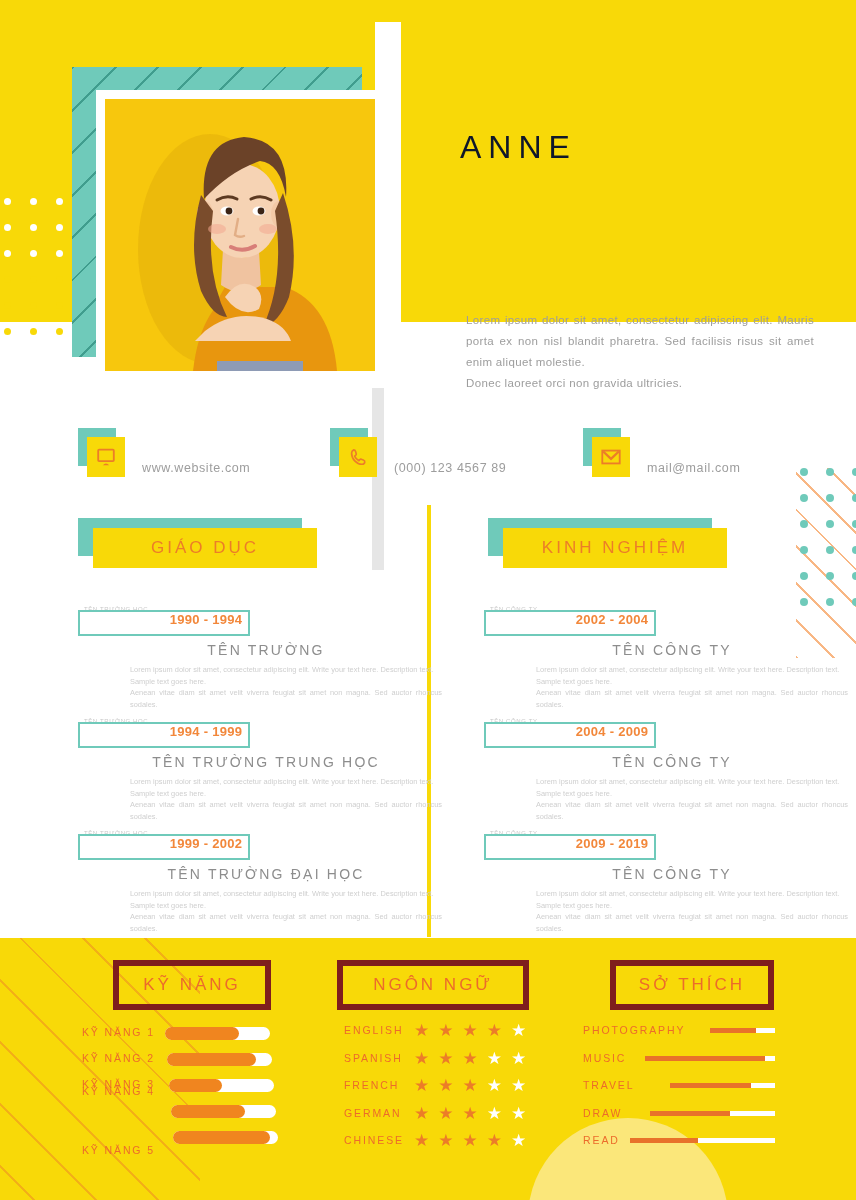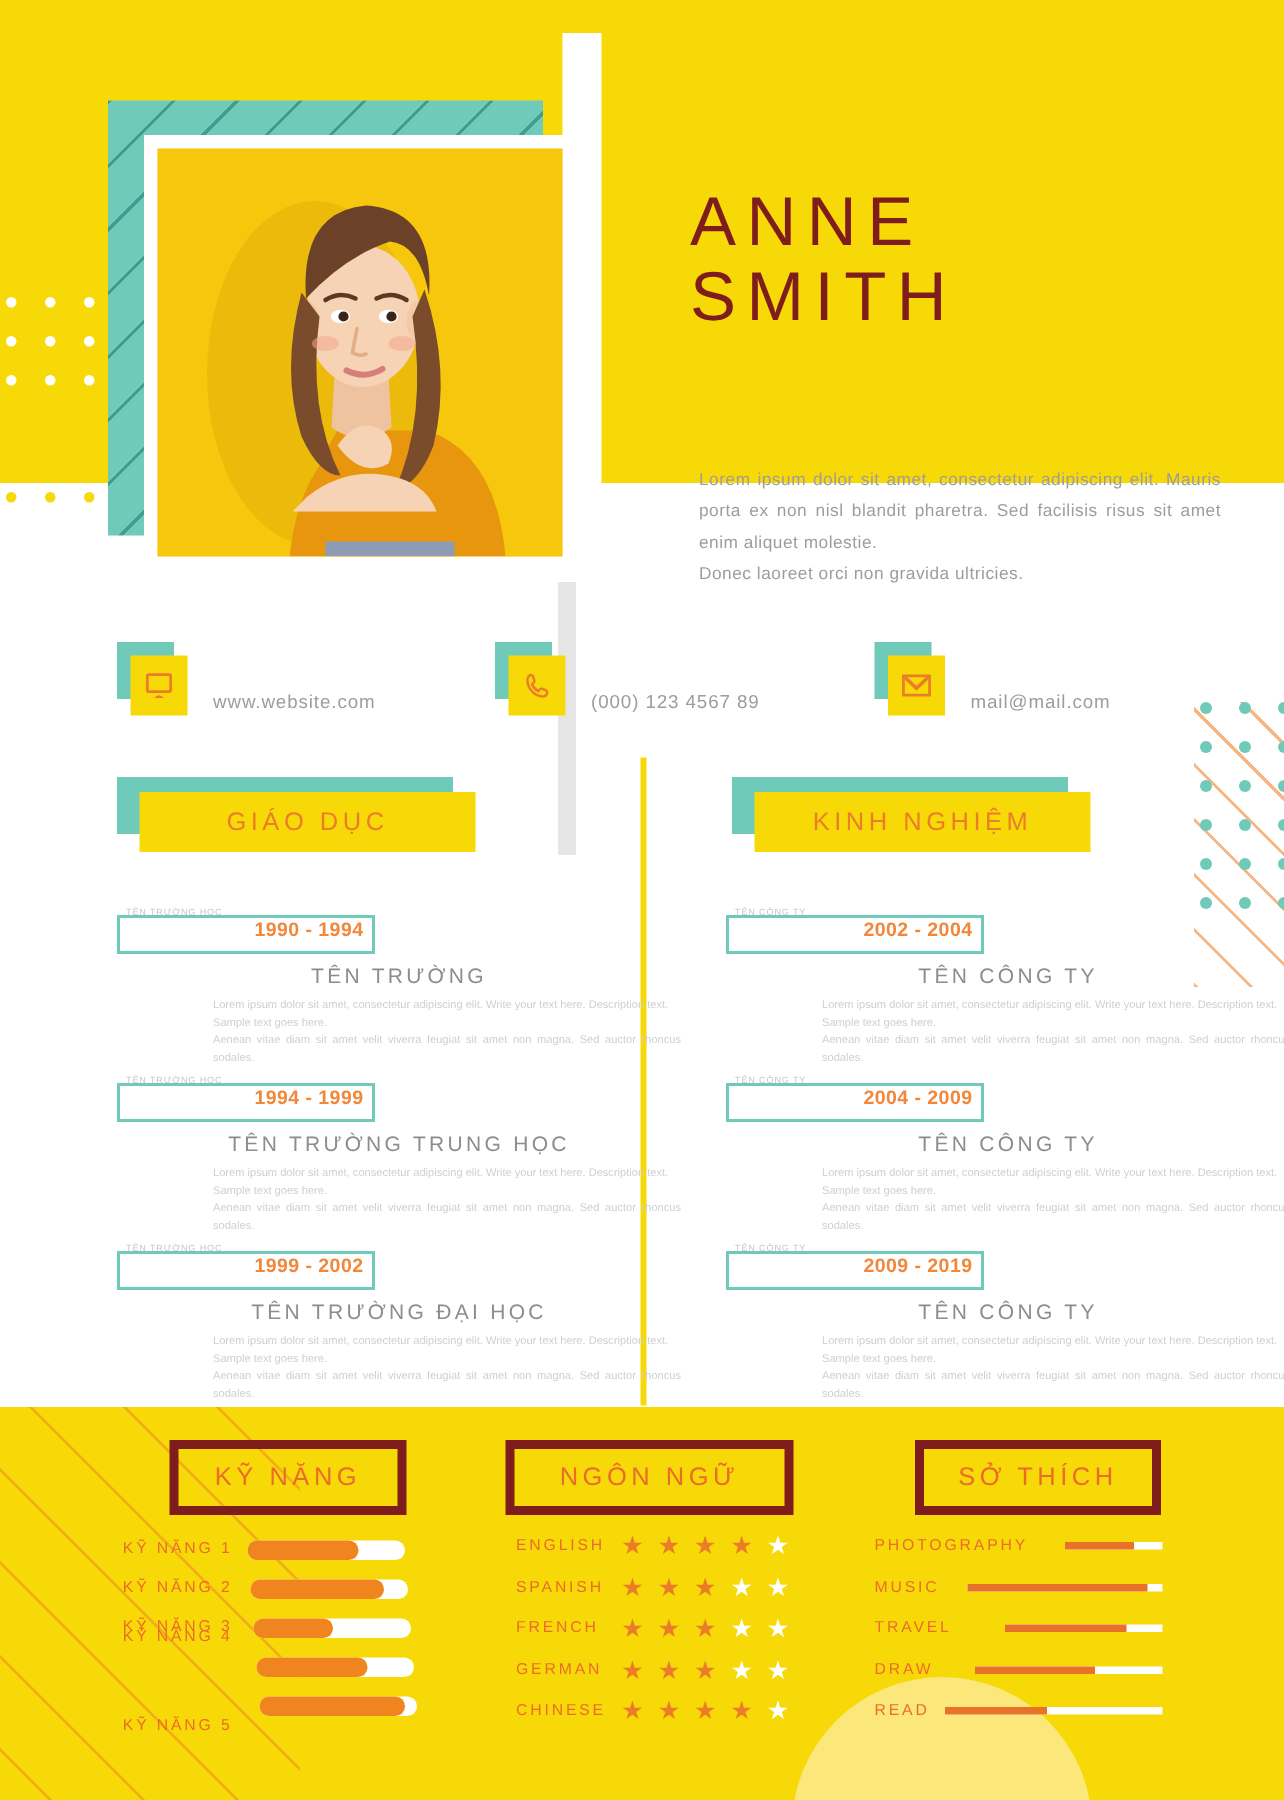--- a/index.html
+++ b/index.html
@@ -29,21 +29,21 @@
     background:repeating-linear-gradient(135deg,
       rgba(25,120,105,.55) 0px, rgba(25,120,105,.55) 2px,
       rgba(25,120,105,0) 2px, rgba(25,120,105,0) 30px);}
   .photo-frame{position:absolute;left:96px;top:90px;width:288px;height:290px;background:#fff;}
   .photo-inner{position:absolute;left:105px;top:99px;width:270px;height:272px;overflow:hidden;background:#F5C60E;}
   .photo-svg{display:block;width:270px;height:272px;}
   .white-notch{position:absolute;left:375px;top:22px;width:26px;height:360px;background:#fff;}
 
   
   .name-wrap{position:absolute;left:460px;top:122px;width:396px;}
-  .nm{color:#7f1d1d;font-size:46px;letter-spacing:7px;line-height:50px;font-weight:300;}
+  .nm{color:#0f172a;font-size:32px;letter-spacing:7px;line-height:50px;font-weight:300;}
   .role{color:#fff;font-size:15px;letter-spacing:7.5px;margin-top:12px;font-weight:400;}
   .bio{position:absolute;left:466px;top:310px;width:348px;color:#9d9d9d;font-size:11.5px;line-height:21px;text-align:justify;letter-spacing:.35px;}
   .bio p{margin:0;}
 
   
   .dots-left{position:absolute;left:4px;top:198px;width:60px;height:160px;}
   .dots-left i{position:absolute;width:7px;height:7px;border-radius:50%;}
   .dots-right{position:absolute;left:800px;top:468px;width:60px;height:180px;}
   .dots-right i{position:absolute;width:8px;height:8px;border-radius:50%;background:#6FCABA;}
   .dots-right-stripes{position:absolute;left:796px;top:468px;width:66px;height:190px;
@@ -67,21 +67,21 @@
   .sec-head .teal{position:absolute;left:0;top:0;width:224px;height:38px;background:#6FCABA;}
   .sec-head .yel{position:absolute;left:15px;top:10px;width:224px;height:40px;background:#F8D908;display:flex;align-items:center;justify-content:center;}
   .sec-head .t{color:#EC7D28;font-size:17px;letter-spacing:3px;font-weight:400;}
 
   
   .entry{position:absolute;width:376px;}
   .ghost{position:absolute;left:6px;top:-2px;font-size:6px;color:#bdbdbd;letter-spacing:.6px;opacity:.85;}
   .date-box{position:absolute;left:0;top:2px;width:168px;height:22px;border:2px solid #6FCABA;background:#fff;}
   .date-txt{position:absolute;left:48px;top:4px;width:160px;text-align:center;color:#F2873A;font-size:13px;font-weight:600;letter-spacing:.3px;}
   .e-title{position:absolute;left:0;top:34px;width:376px;text-align:center;color:#8d8d8d;font-size:14px;letter-spacing:2.2px;}
-  .e-body{position:absolute;left:64px;top:56px;width:312px;color:#cfcfcf;font-size:7.4px;line-height:11.5px;}
+  .e-body{position:absolute;left:52px;top:56px;width:312px;color:#cfcfcf;font-size:7.4px;line-height:11.5px;}
   .e-body p{margin:0;}
   .e-body .jz{text-align:justify;}
 
   
   .bottom{position:absolute;left:0;top:938px;width:856px;height:262px;background:#F8D908;overflow:hidden;}
   .bot-stripes{position:absolute;left:-30px;top:0;width:230px;height:262px;
     background:repeating-linear-gradient(45deg,
       rgba(236,125,40,.45) 0px, rgba(236,125,40,.45) 2px,
       rgba(236,125,40,0) 2px, rgba(236,125,40,0) 44px);}
   .circ-bot{position:absolute;left:528px;top:1118px;width:200px;height:200px;border-radius:50%;background:#FBE77A;}
@@ -163,21 +163,20 @@
       <ellipse cx="112" cy="130" rx="9" ry="5" fill="#F2A78F" opacity=".55"></ellipse>
       <ellipse cx="163" cy="130" rx="9" ry="5" fill="#F2A78F" opacity=".55"></ellipse>
       <path d="M120 198 q14 -20 30 -10 q10 8 4 22 q-18 10 -34 -12 z" fill="#F6D3B4"></path>
       <path d="M100 232 q28 -22 62 -12 q18 6 24 22 l-96 0 z" fill="#F6D3B4"></path>
       <rect x="112" y="262" width="86" height="10" fill="#8E9BB5"></rect>
     </svg>
   </div>
 
   <div class="name-wrap">
     <div class="nm">ANNE</div>
-    <div class="nm">SMITH</div>
   </div>
   <div class="bio">
     <p>Lorem ipsum dolor sit amet, consectetur adipiscing elit. Mauris porta ex non nisl blandit pharetra. Sed facilisis risus sit amet enim aliquet molestie.</p>
     <p>Donec laoreet orci non gravida ultricies.</p>
   </div>
 
   <div class="dots-left" id="dotsLeft">
       <i style="left: 0px; top: 0px; background: rgb(255, 255, 255);"></i>
       <i style="left: 26px; top: 0px; background: rgb(255, 255, 255);"></i>
       <i style="left: 52px; top: 0px; background: rgb(255, 255, 255);"></i>

